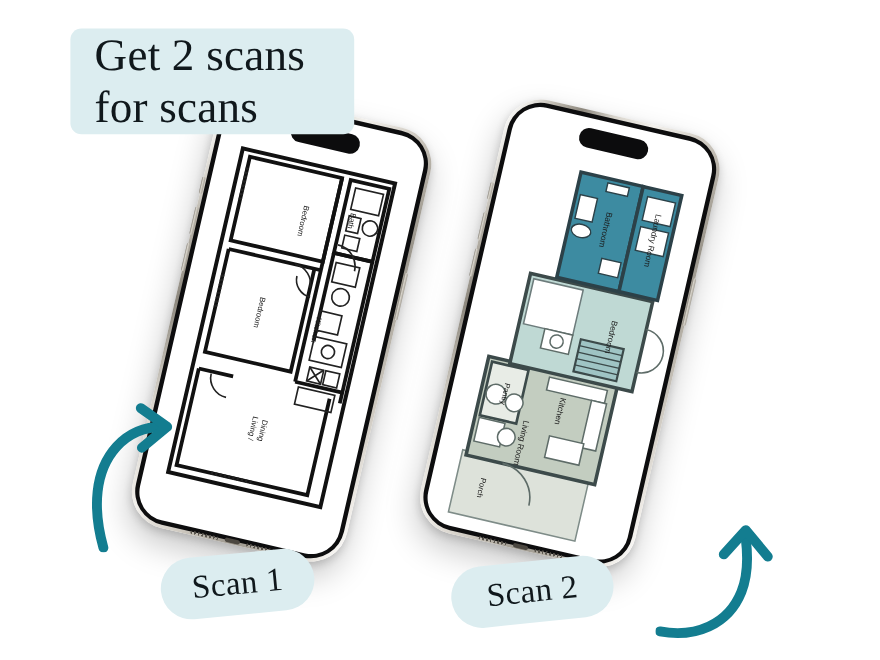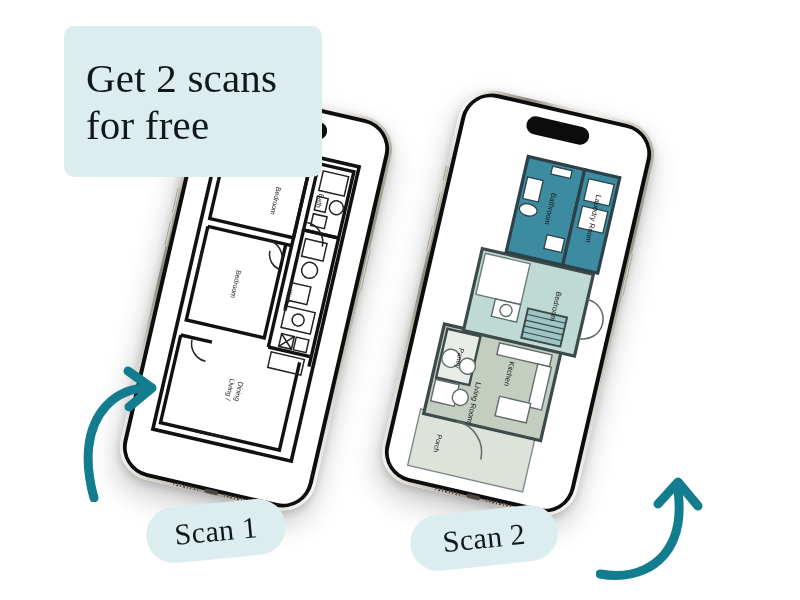--- a/index.html
+++ b/index.html
@@ -7,21 +7,21 @@
     width:800px; height:600px;
     background:#ffffff;
     font-family:"Liberation Serif", serif;
     overflow:hidden;
   }
   #stage { position:relative; width:800px; height:600px; background:#ffffff; }
 
   
   .headline-badge{
     position:absolute; left:64px; top:26px;
-    width:258px; height:151px;
+    width:258px; height:96px;
     background:#dcedf0; border-radius:10px;
     display:flex; flex-direction:column; justify-content:center;
     padding:6px 0 6px 22px; z-index:6;
   }
   .headline-line{
     font-family:"Liberation Serif", serif;
     font-size:41px; line-height:47px; color:#10181c; letter-spacing:.2px;
     white-space:nowrap;
   }
 
@@ -103,21 +103,21 @@
   .plan svg{ display:block; width:100%; height:100%; }
   .rl{ font-family:"Liberation Sans", sans-serif; fill:#1a1a1a; }
 </style>
 </head>
 <body>
 
 <div id="stage">
 
   <div class="headline-badge">
     <div class="headline-line">Get 2 scans</div>
-    <div class="headline-line">for free</div>
+    <div class="headline-line">for scans</div>
   </div>
 
   <svg class="arrow-svg" id="arrow-left" width="110" height="140" viewBox="0 0 110 140">
     <path d="M14,136 C4,100 6,66 26,44 C38,31 53,26 68,26" fill="none" stroke="#137d90" stroke-width="9" stroke-linecap="round"></path>
     <path d="M48,9 L72,26 L49,45" fill="none" stroke="#137d90" stroke-width="9" stroke-linecap="round" stroke-linejoin="round"></path>
   </svg>
 
   <svg class="arrow-svg" id="arrow-right" width="118" height="130" viewBox="0 0 118 130">
     <path d="M4,122 C36,128 66,116 78,86 C84,71 84,54 82,38" fill="none" stroke="#137d90" stroke-width="9" stroke-linecap="round"></path>
     <path d="M62,52 L82,30 L102,54" fill="none" stroke="#137d90" stroke-width="9" stroke-linecap="round" stroke-linejoin="round"></path>

